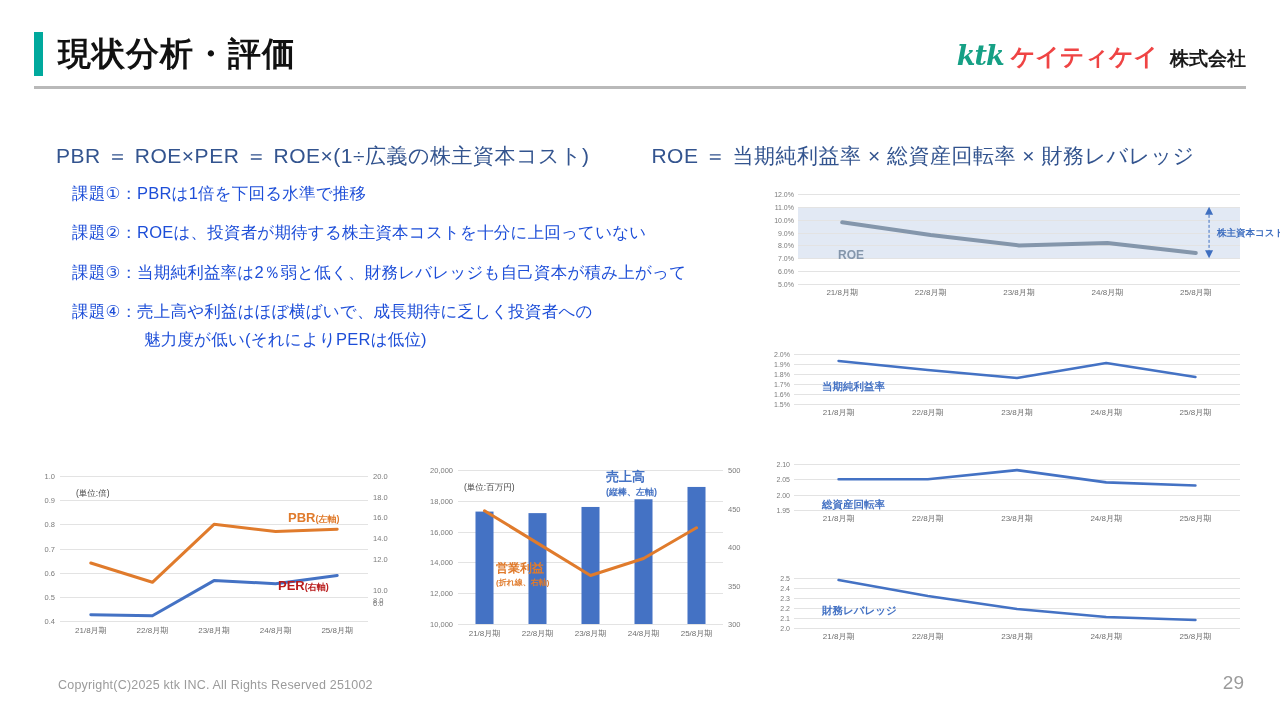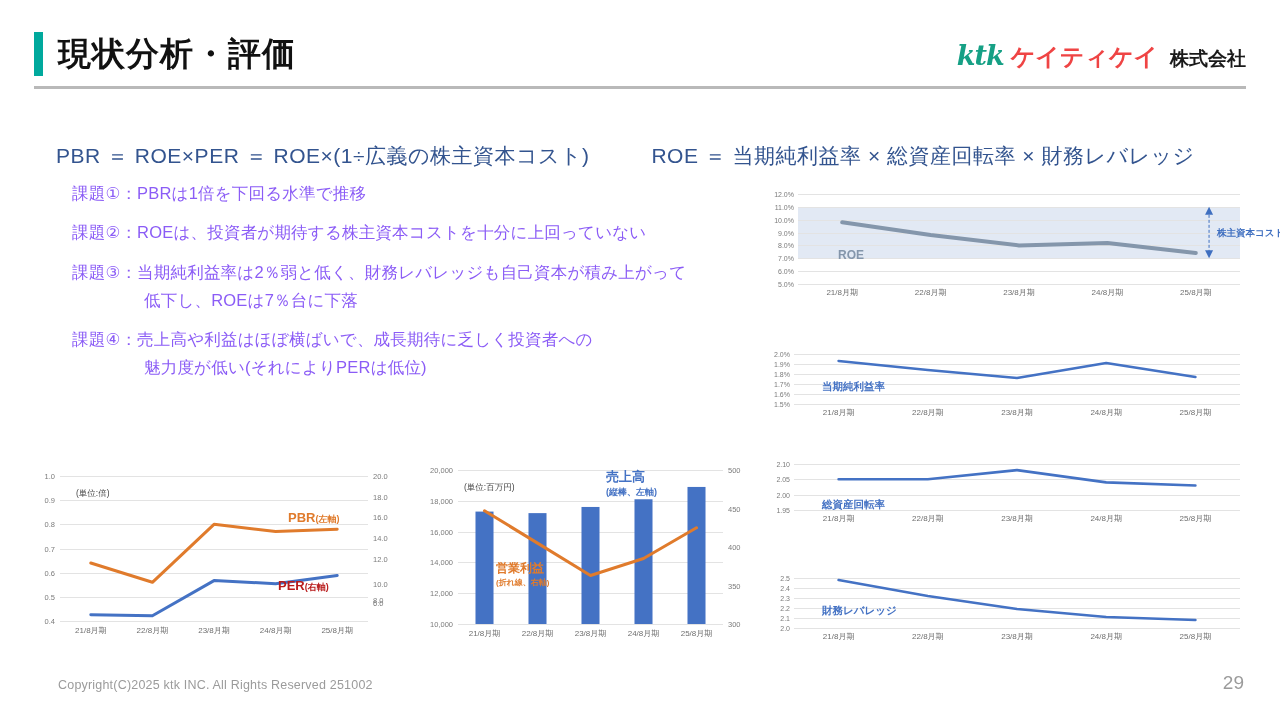--- a/index.html
+++ b/index.html
@@ -19,21 +19,21 @@
   .logo-name{font-size:24px;font-weight:700;color:#ef4444;letter-spacing:0px;}
   .logo-corp{font-size:19px;font-weight:700;color:#1a1a1a;margin-left:5px;}
 
   
   .formula-row{position:absolute;left:56px;top:142px;width:1180px;display:flex;align-items:baseline;}
   .formula{font-size:21px;color:#33548f;letter-spacing:.5px;white-space:nowrap;}
   .formula-2{margin-left:62px;}
 
   
   .bullets{position:absolute;left:72px;top:182px;width:700px;}
-  .bullet{font-size:16.5px;color:#8b5cf6;line-height:1.35;margin-bottom:17px;letter-spacing:.2px;}
+  .bullet{font-size:16.5px;color:#1d4ed8;line-height:1.35;margin-bottom:17px;letter-spacing:.2px;}
   .bullet .cont{display:block;margin-left:72px;margin-top:6px;}
 
   
   .chart{position:absolute;background:#fff;}
   .plot{position:absolute;}
   .gridline{position:absolute;left:0;right:0;height:1px;background:#e3e3e3;}
   .ytick{position:absolute;right:100%;margin-right:5px;font-size:7.5px;color:#7b7b7b;transform:translateY(-50%);white-space:nowrap;}
   .ytick-r{position:absolute;left:100%;margin-left:5px;font-size:7.5px;color:#7b7b7b;transform:translateY(-50%);white-space:nowrap;}
   .xtick{position:absolute;top:100%;margin-top:4px;font-size:8px;color:#6f6f6f;transform:translateX(-50%);white-space:nowrap;}
   .series-label{position:absolute;font-weight:700;white-space:nowrap;}
@@ -71,21 +71,20 @@
 
   <div class="bullets">
     <div class="bullet">
       <span>課題①：PBRは1倍を下回る水準で推移</span>
     </div>
     <div class="bullet">
       <span>課題②：ROEは、投資者が期待する株主資本コストを十分に上回っていない</span>
     </div>
     <div class="bullet">
       <span>課題③：当期純利益率は2％弱と低く、財務レバレッジも自己資本が積み上がって</span>
-      <span class="cont">低下し、ROEは7％台に下落</span>
     </div>
     <div class="bullet">
       <span>課題④：売上高や利益はほぼ横ばいで、成長期待に乏しく投資者への</span>
       <span class="cont">魅力度が低い(それによりPERは低位)</span>
     </div>
   </div>
 
   <div class="chart" id="chart-pbr-per" style="left:30px;top:468px;width:370px;height:175px;">
       <div class="plot" style="left:30px;top:8px;width:308px;height:145px;">
         <div class="gridline" style="top:145px;"></div>
@@ -97,21 +96,21 @@
         <div class="gridline" style="top:72.50000000000001px;"></div>
         <div class="ytick" style="top:72.50000000000001px;">0.7</div>
         <div class="gridline" style="top:48.33333333333333px;"></div>
         <div class="ytick" style="top:48.33333333333333px;">0.8</div>
         <div class="gridline" style="top:24.166666666666657px;"></div>
         <div class="ytick" style="top:24.166666666666657px;">0.9</div>
         <div class="gridline" style="top:0px;"></div>
         <div class="ytick" style="top:0px;">1.0</div>
         <div class="ytick-r" style="top:127px;">6.0</div>
         <div class="ytick-r" style="top:124.28571428571429px;">8.0</div>
-        <div class="ytick-r" style="top:108px;">10.0</div>
+        <div class="ytick-r" style="top:114px;">10.0</div>
         <div class="ytick-r" style="top:82.85714285714286px;">12.0</div>
         <div class="ytick-r" style="top:62.14285714285715px;">14.0</div>
         <div class="ytick-r" style="top:41.42857142857143px;">16.0</div>
         <div class="ytick-r" style="top:20.714285714285722px;">18.0</div>
         <div class="ytick-r" style="top:0px;">20.0</div>
         <div class="xtick" style="left:30.8px;">21/8月期</div>
         <div class="xtick" style="left:92.4px;">22/8月期</div>
         <div class="xtick" style="left:154px;">23/8月期</div>
         <div class="xtick" style="left:215.6px;">24/8月期</div>
         <div class="xtick" style="left:277.2px;">25/8月期</div>

